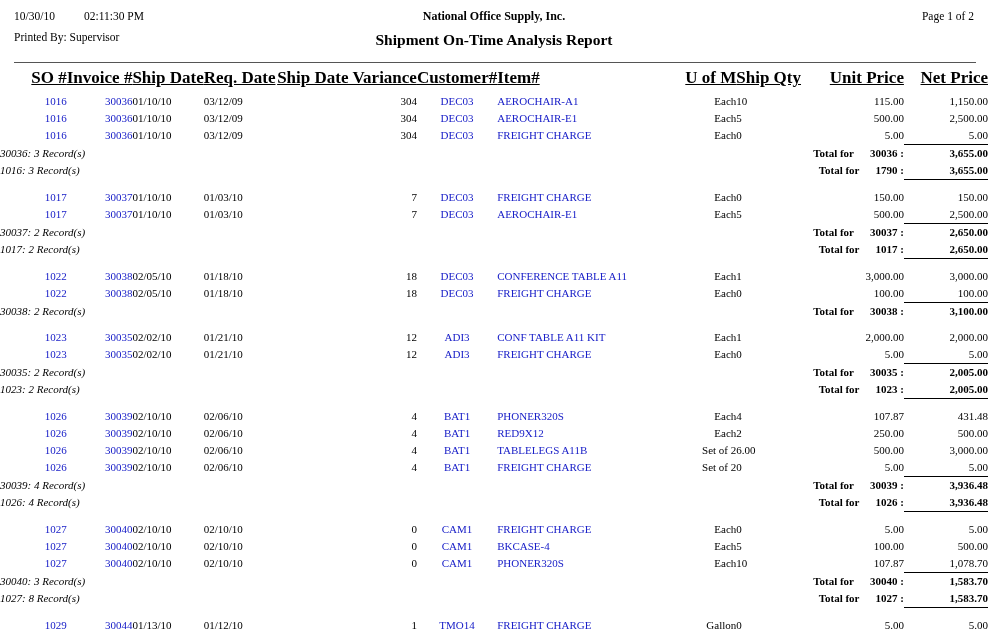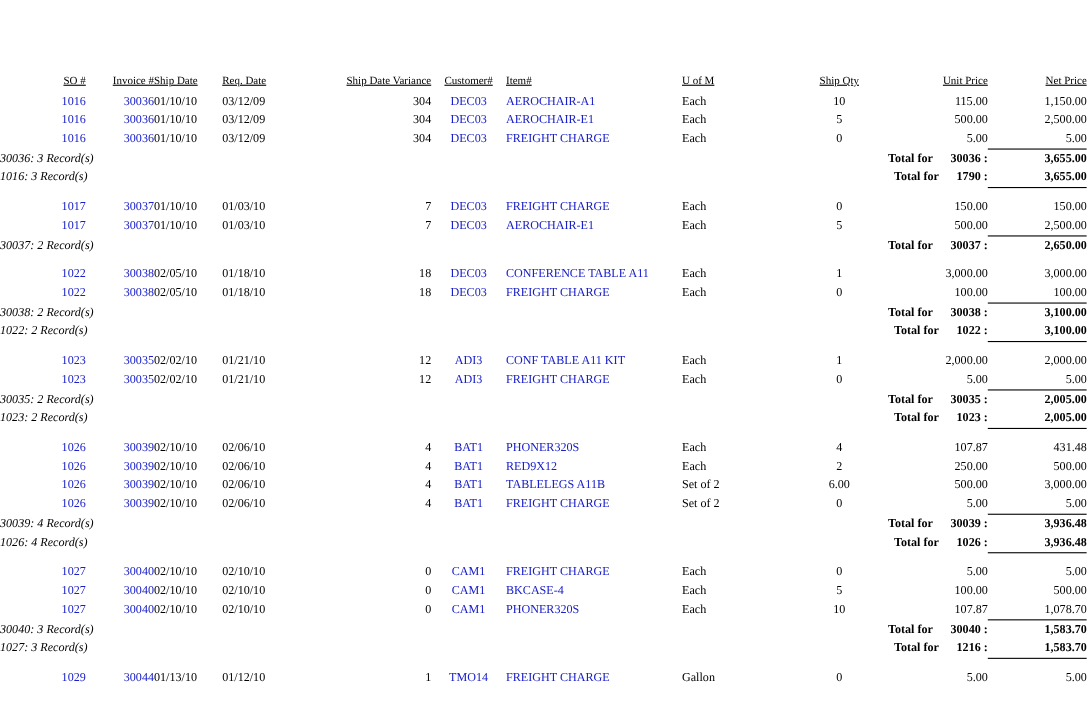--- a/index.html
+++ b/index.html
@@ -85,37 +85,37 @@
     width: 988px;
     border-collapse: collapse;
     font-size: 11px;
   }
   table.rpt td, table.rpt th {
     padding: 0;
     vertical-align: top;
     white-space: nowrap;
   }
   tr.colhdr th {
-    font-weight: normal;
-    font-size: 10px;
+    font-weight: bold;
+    font-size: 17px;
     padding-bottom: 5px;
     font-family: "Liberation Serif", serif;
   }
   tr.colhdr th span {
     text-decoration: underline;
   }
   .c-so      { width: 78px; text-align: right; padding-right: 2px; }
   .c-inv     { width: 62px; text-align: right; padding-right: 2px; }
   .c-shipdt  { width: 62px; text-align: left;  padding-left: 2px; }
   .c-reqdt   { width: 74px; text-align: left;  padding-left: 3px; }
   .c-var     { width: 116px; text-align: right; padding-right: 3px; }
   .c-cust    { width: 68px; text-align: center;  padding-left: 3px; }
   .c-item    { width: 160px; text-align: left; padding-left: 3px; }
-  .c-uom     { width: 100px; text-align: left; padding-left: 3px; }
-  .c-qty     { width: 86px; text-align: center; padding-right: 4px; }
+  .c-uom     { width: 100px; text-align: right; padding-left: 3px; }
+  .c-qty     { width: 86px; text-align: left; padding-right: 4px; }
   .c-price   { width: 92px; text-align: right; padding-right: 4px; }
   .c-net     { width: 90px; text-align: right; padding-right: 12px; }
 
   tr.data td { height: 17px; line-height: 17px; }
   .blue { color: #1a20c8; }
   .black { color: #000; }
 
   .grouprow td { height: 17px; line-height: 17px; }
   .grouplabel {
     font-style: italic;
@@ -137,20 +137,29 @@
   }
   .box-top    { border-top: 1px solid #000; }
   .box-bottom { border-bottom: 1px solid #000; }
   .spacer td { height: 9px; line-height: 9px; }
 </style>
 </head>
 <body>
 
 <div class="page">
 
+  <div class="hdr">
+    <div class="hdr-date">10/30/10</div>
+    <div class="hdr-time">02:11:30 PM</div>
+    <div class="hdr-printedby">Printed By: Supervisor</div>
+    <div class="hdr-company">National Office Supply, Inc.</div>
+    <div class="hdr-title">Shipment On-Time Analysis Report</div>
+    <div class="hdr-page">Page 1 of 2</div>
+    <div class="rule"></div>
+  </div>
 
   <table class="rpt">
     <thead>
       <tr class="colhdr">
         <th class="c-so"><span>SO #</span></th>
         <th class="c-inv"><span>Invoice #</span></th>
         <th class="c-shipdt"><span>Ship Date</span></th>
         <th class="c-reqdt"><span>Req. Date</span></th>
         <th class="c-var"><span>Ship Date Variance</span></th>
         <th class="c-cust"><span>Customer#</span></th>
@@ -238,20 +247,25 @@
           <td class="c-uom black">Each</td>
           <td class="c-qty black">5</td>
           <td class="c-price black">500.00</td>
           <td class="c-net black">2,500.00</td>
         </tr>
         <tr class="grouprow">
           <td class="grouplabel" colspan="6">30037: 2 Record(s)</td>
           <td class="totlabel" colspan="4"><span>Total for</span><span class="tnum">30037 :</span></td>
           <td class="totval c-net box-top">2,650.00</td>
         </tr>
+        <tr class="grouprow">
+          <td class="grouplabel" colspan="6">1017: 2 Record(s)</td>
+          <td class="totlabel" colspan="4"><span>Total for</span><span class="tnum">1017 :</span></td>
+          <td class="totval c-net box-bottom">2,650.00</td>
+        </tr>
         <tr class="spacer">
           <td colspan="11">&nbsp;</td>
         </tr>
         <tr class="data">
           <td class="c-so blue">1022</td>
           <td class="c-inv blue">30038</td>
           <td class="c-shipdt black">02/05/10</td>
           <td class="c-reqdt black">01/18/10</td>
           <td class="c-var black">18</td>
           <td class="c-cust blue">DEC03</td>
@@ -271,25 +285,20 @@
           <td class="c-item blue">FREIGHT CHARGE</td>
           <td class="c-uom black">Each</td>
           <td class="c-qty black">0</td>
           <td class="c-price black">100.00</td>
           <td class="c-net black">100.00</td>
         </tr>
         <tr class="grouprow">
           <td class="grouplabel" colspan="6">30038: 2 Record(s)</td>
           <td class="totlabel" colspan="4"><span>Total for</span><span class="tnum">30038 :</span></td>
           <td class="totval c-net box-top">3,100.00</td>
-        </tr>
-        <tr class="grouprow">
-          <td class="grouplabel" colspan="6">1022: 2 Record(s)</td>
-          <td class="totlabel" colspan="4"><span>Total for</span><span class="tnum">1022 :</span></td>
-          <td class="totval c-net box-bottom">3,100.00</td>
         </tr>
         <tr class="spacer">
           <td colspan="11">&nbsp;</td>
         </tr>
         <tr class="data">
           <td class="c-so blue">1023</td>
           <td class="c-inv blue">30035</td>
           <td class="c-shipdt black">02/02/10</td>
           <td class="c-reqdt black">01/21/10</td>
           <td class="c-var black">12</td>
@@ -429,22 +438,22 @@
           <td class="c-qty black">10</td>
           <td class="c-price black">107.87</td>
           <td class="c-net black">1,078.70</td>
         </tr>
         <tr class="grouprow">
           <td class="grouplabel" colspan="6">30040: 3 Record(s)</td>
           <td class="totlabel" colspan="4"><span>Total for</span><span class="tnum">30040 :</span></td>
           <td class="totval c-net box-top">1,583.70</td>
         </tr>
         <tr class="grouprow">
-          <td class="grouplabel" colspan="6">1027: 3 Record(s)</td>
-          <td class="totlabel" colspan="4"><span>Total for</span><span class="tnum">1216 :</span></td>
+          <td class="grouplabel" colspan="6">1027: 8 Record(s)</td>
+          <td class="totlabel" colspan="4"><span>Total for</span><span class="tnum">1027 :</span></td>
           <td class="totval c-net box-bottom">1,583.70</td>
         </tr>
         <tr class="spacer">
           <td colspan="11">&nbsp;</td>
         </tr>
         <tr class="data">
           <td class="c-so blue">1029</td>
           <td class="c-inv blue">30044</td>
           <td class="c-shipdt black">01/13/10</td>
           <td class="c-reqdt black">01/12/10</td>

